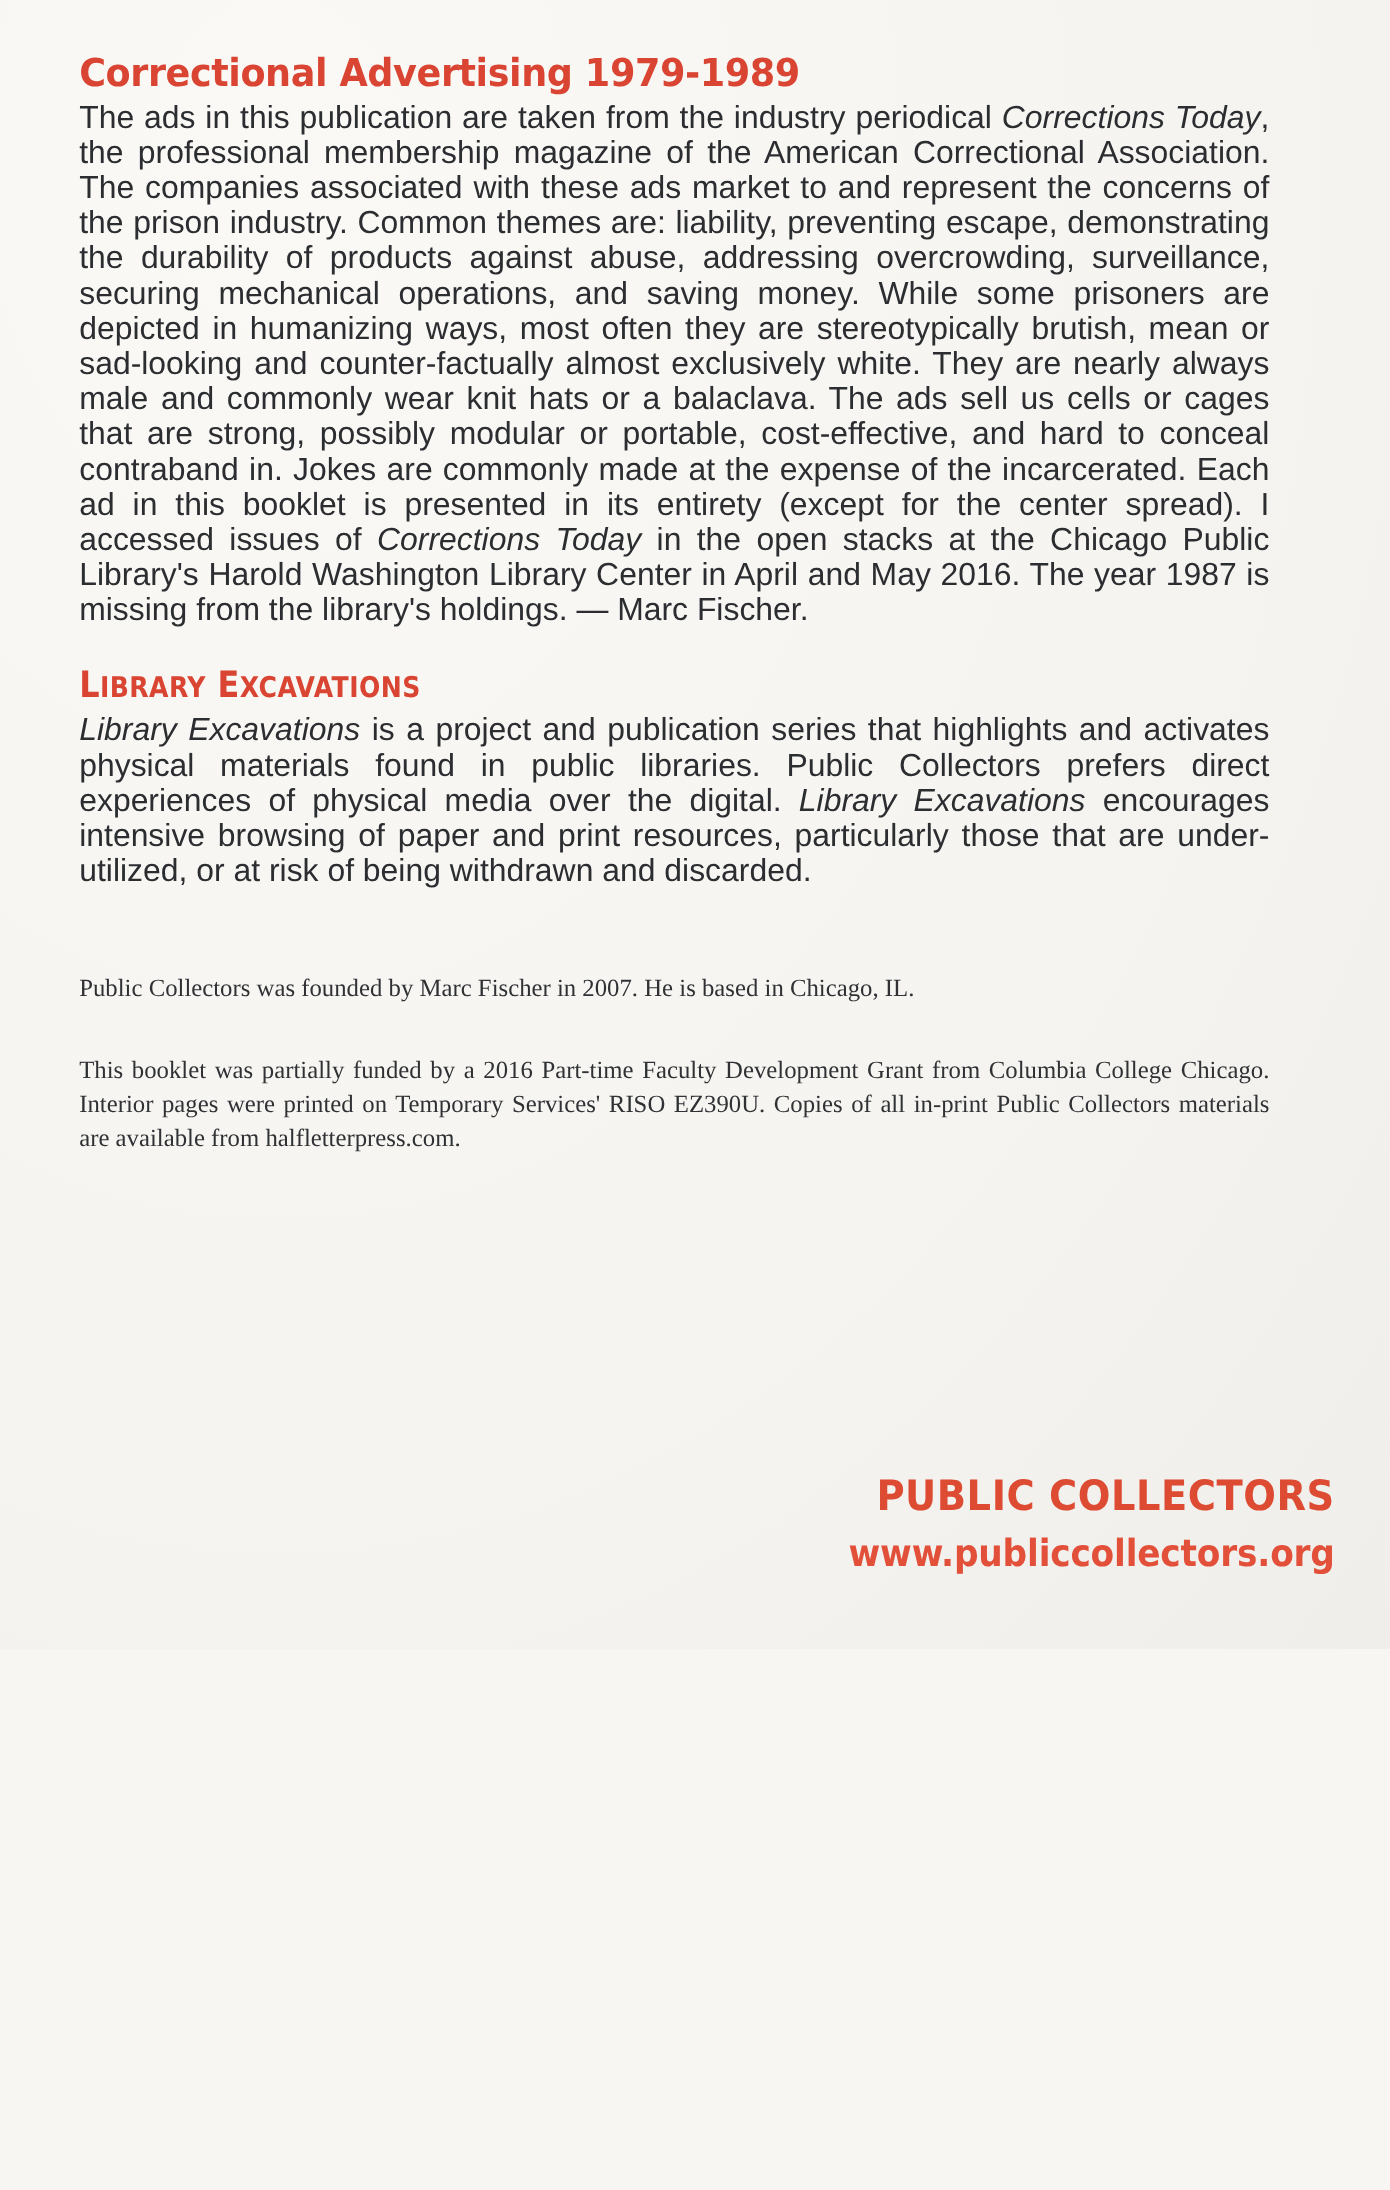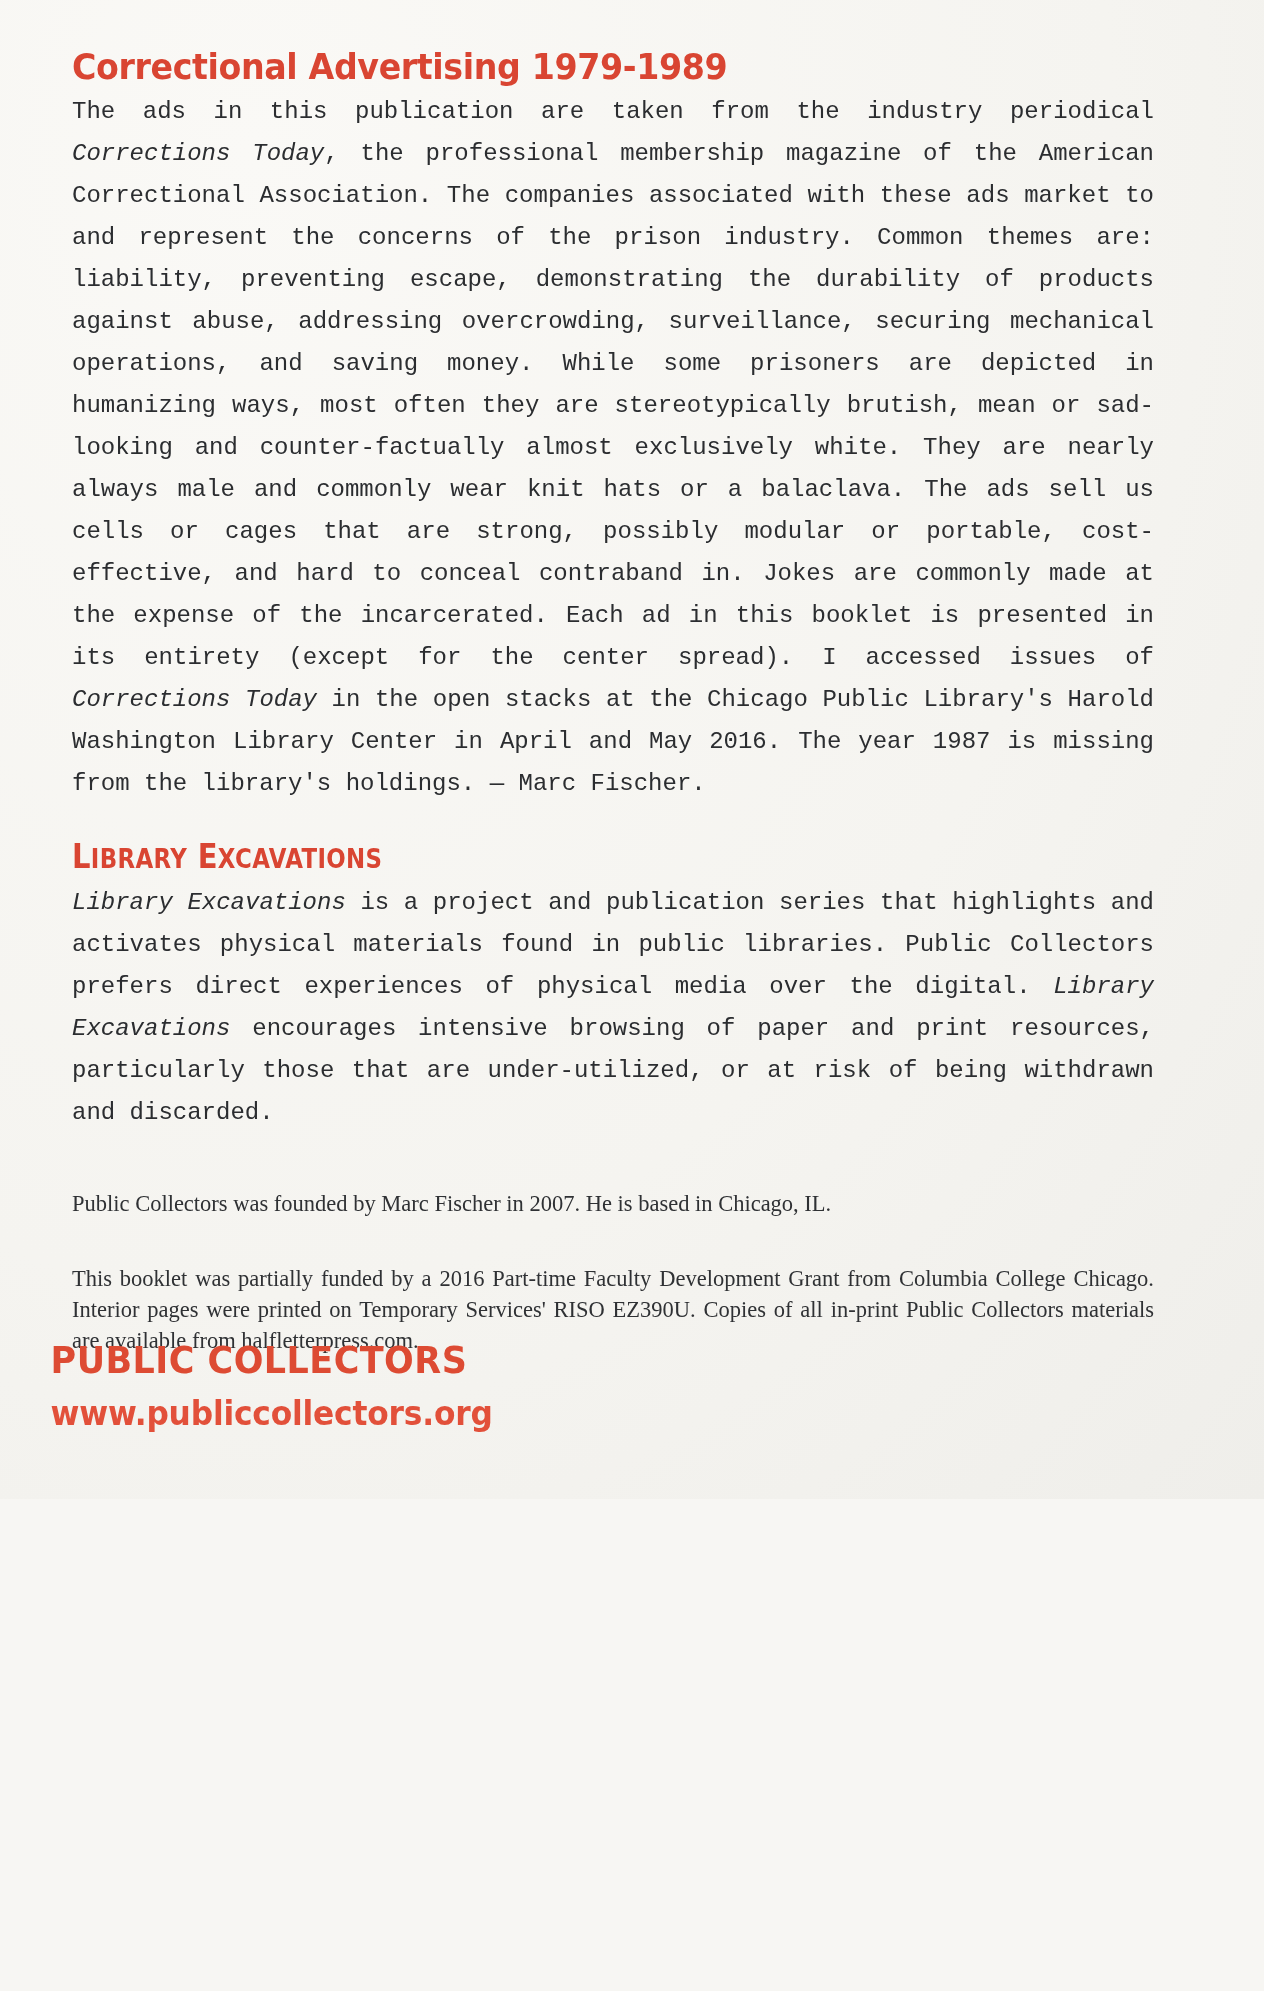--- a/index.html
+++ b/index.html
@@ -47,53 +47,53 @@
     line-height: 1.12;
     letter-spacing: 0.4px;
     transform: scaleX(0.88);
     transform-origin: left center;
   }
   .h-section .sc-big { font-size: 33px; }
   .h-section .sc-small { font-size: 26px; }
 
   
   .body-text {
-    font-family: Liberation Mono, monospace;
-    font-size: 24px;
-    line-height: 42px;
+    font-family: Liberation Sans, sans-serif;
+    font-size: 29px;
+    line-height: 32px;
     text-align: justify;
     text-justify: inter-word;
     margin: 0;
     color: #2b2d30;
     hyphens: manual;
   }
 
   .body-text i, .body-text em {
     font-style: italic;
   }
 
   
   .fine {
     font-family: "Liberation Serif", serif;
     font-size: 22.5px;
     line-height: 31px;
     text-align: justify;
     color: #2f3134;
     margin: 0;
   }
-  .fine.first { margin-top: 54px; }
+  .fine.first { margin-top: 74px; }
   .fine.second { margin-top: 44px; }
 
   
   .footer {
     position: absolute;
     left: 0;
     right: 0;
     bottom: 62px;
-    text-align: left;
+    text-align: right;
   }
   .brand {
     font-family: "DejaVu Sans", sans-serif;
     font-weight: bold;
     font-size: 38px;
     color: #dd4b33;
     letter-spacing: 0.5px;
     line-height: 1.2;
     transform: scaleX(0.92);
     display: block;

